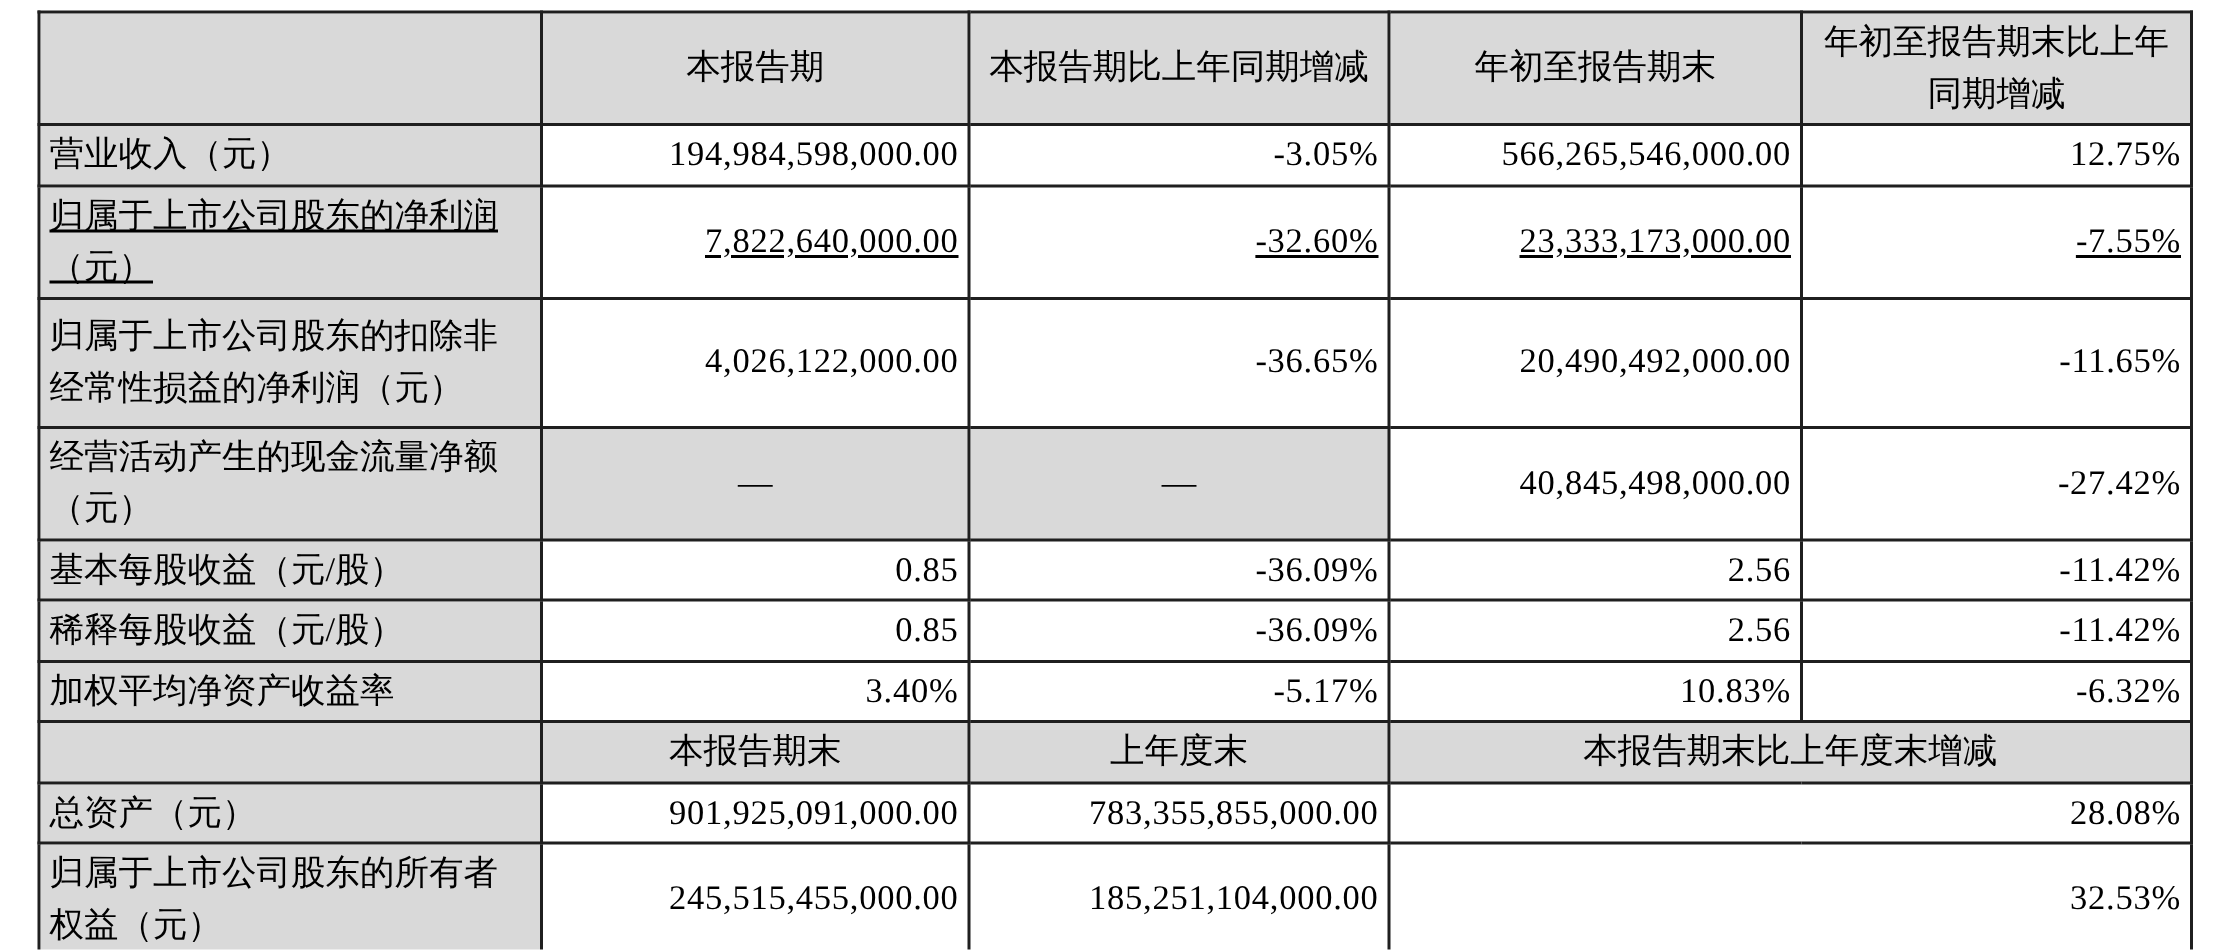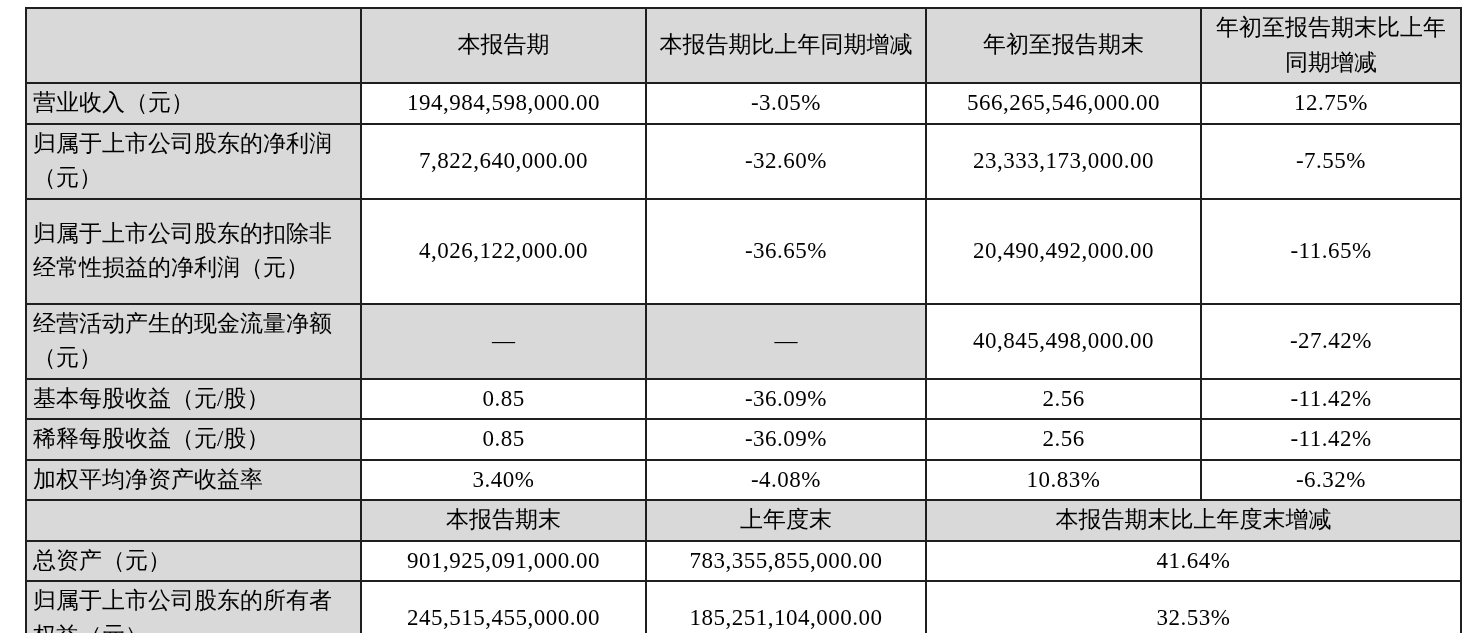--- a/index.html
+++ b/index.html
@@ -29,26 +29,26 @@
     font-size: 23px;
     font-weight: normal;
     line-height: 1.5;
     vertical-align: middle;
     padding: 2px 6px;
     overflow: hidden;
   }
   .gray { background: #d9d9d9; }
   .white { background: #ffffff; }
   .label { text-align: left; padding-left: 12px; padding-right: 10px; }
-  .num { text-align: center; padding-right: 14px; letter-spacing: 0.5px; }
+  .num { text-align: right; padding-right: 14px; letter-spacing: 0.5px; }
   .center { text-align: center; }
   tr.h-header { height: 69px; margin-left: 20px; }
   tr.h-r1 { height: 38px; padding-left: 11px; }
-  tr.h-r2 { height: 68px; }
-  tr.h-r3 { height: 105px; }
+  tr.h-r2 { height: 68px; text-decoration: underline; }
+  tr.h-r3 { height: 86px; }
   tr.h-r4 { height: 70px; }
   tr.h-r5 { height: 38px; }
   tr.h-r6 { height: 37px; }
   tr.h-r7 { height: 36px; }
   tr.h-sub { height: 36px; }
   tr.h-r8 { height: 38px; margin-left: 24px; }
   tr.h-r9 { height: 74px; }
 </style>
 </head>
 <body>
@@ -116,37 +116,37 @@
       <td class="gray label">稀释每股收益（元/股）</td>
       <td class="white num">0.85</td>
       <td class="white num">-36.09%</td>
       <td class="white num">2.56</td>
       <td class="white num">-11.42%</td>
     </tr>
 
     <tr class="h-r7">
       <td class="gray label">加权平均净资产收益率</td>
       <td class="white num">3.40%</td>
-      <td class="white num">-4.08%</td>
+      <td class="white num">-5.17%</td>
       <td class="white num">10.83%</td>
       <td class="white num">-6.32%</td>
     </tr>
 
     <tr class="h-sub">
       <td class="gray"></td>
       <td class="gray center">本报告期末</td>
       <td class="gray center">上年度末</td>
       <td class="gray center" colspan="2">本报告期末比上年度末增减</td>
     </tr>
 
     <tr class="h-r8">
       <td class="gray label">总资产（元）</td>
       <td class="white num">901,925,091,000.00</td>
       <td class="white num">783,355,855,000.00</td>
-      <td class="white num" colspan="2">41.64%</td>
+      <td class="white num" colspan="2">28.08%</td>
     </tr>
 
     <tr class="h-r9">
       <td class="gray label">归属于上市公司股东的所有者权益（元）</td>
       <td class="white num">245,515,455,000.00</td>
       <td class="white num">185,251,104,000.00</td>
       <td class="white num" colspan="2">32.53%</td>
     </tr>
   </tbody>
     </table>

